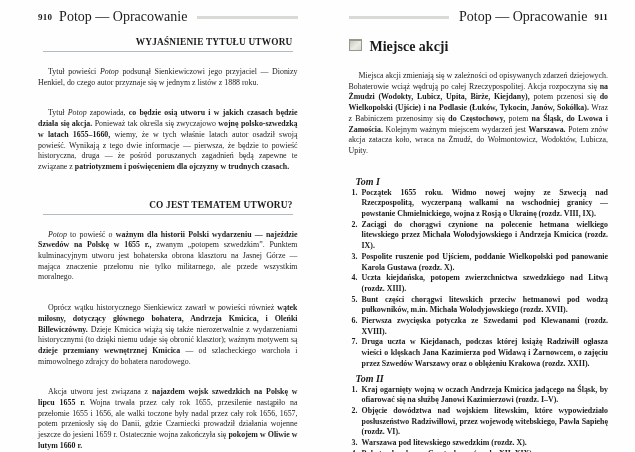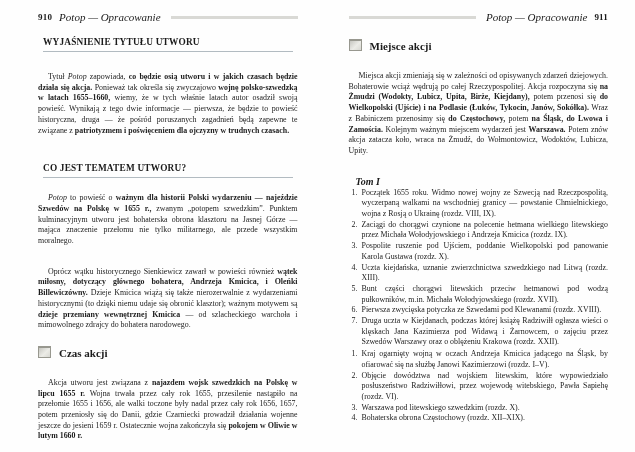--- a/index.html
+++ b/index.html
@@ -4,78 +4,75 @@
 <style>
   html,body{margin:0;padding:0;background:#ffffff;}
   .book{display:flex;width:635px;height:452px;background:#fefefe;
         font-family:"Liberation Serif","DejaVu Serif",serif;color:#1b1b1b;overflow:hidden;}
   .page{box-sizing:border-box;width:317.5px;height:452px;overflow:hidden;}
   .page.left{padding:12px 20px 0 38px;}
   .page.right{padding:12px 27px 0 31px;}
 
   .pagehead{display:flex;align-items:center;height:10px;}
   .pn{font-weight:bold;font-size:9px;letter-spacing:0.2px;}
-  .rt{font-style:italic;font-size:11px;white-space:nowrap;}
+  .rt{font-size:14px;white-space:nowrap;}
   .headrule{flex:1;height:3px;background:#d9d9d5;}
   .left .pn{margin-right:7px;}
   .left .headrule{margin-left:10px;}
   .right .headrule{margin-right:10px;}
   .right .pn{margin-left:7px;}
 
   .sechead{margin:0 5px;padding-bottom:4px;border-bottom:1px solid #b2bbc1;
-           text-align:left;font-weight:bold;font-size:9.3px;letter-spacing:0.2px;}
+           text-align:right;font-weight:bold;font-size:9.3px;letter-spacing:0.2px;}
   .mt-h1{margin-top:15px;}
   .mt-h2{margin-top:27px;font-family:Liberation Serif, serif;}
   .mt-h3{margin-top:24px;}
   .mt-h4{margin-top:26px;}
 
   .body{font-size:7.9px;line-height:10.7px;text-align:justify;margin:0;}
   .ind{text-indent:10px;margin-top:20px;}
   .mt-p{margin-top:15px;}
   .b{font-weight:bold;}
   .i{font-style:italic;}
 
   .subhead{display:flex;align-items:flex-end;margin:15px 0 5px 0;}
   .subicon{width:13px;height:12px;margin-right:8px;box-sizing:border-box;
            background:linear-gradient(135deg,#c6c6c0 0%,#ececе7 55%,#d7d7d1 100%);
            background:linear-gradient(135deg,#c6c6c0 0%,#ecece7 55%,#d7d7d1 100%);
            border:1px solid #98988f;border-top-width:2px;}
-  .subhead .t{font-weight:bold;font-size:11px;line-height:9px;}
+  .subhead .t{font-weight:bold;font-size:14px;line-height:9px;}
 
   .tomlabel{font-weight:bold;font-style:italic;font-size:10px;margin:3px 0 1px 7px;}
   .mt-tom{margin-top:19px;}
-  ol.plan{margin:1px 0 0 0;padding-left:11px;font-size:7.9px;line-height:10.7px;text-align:justify;}
+  ol.plan{margin:1px 0 0 0;padding-left:11px;font-size:7.9px;line-height:10.7px;text-align:justify;font-weight:bold;}
   ol.plan li{padding-left:2px;margin:0;}
 </style>
 </head>
 <body>
 
 <div class="book">
 
   <div class="page left">
     <div class="pagehead">
       <span class="pn">910</span>
       <span class="rt">Potop — Opracowanie</span>
       <span class="headrule"></span>
     </div>
 
     <div class="sechead mt-h1">WYJAŚNIENIE TYTUŁU UTWORU</div>
 
+    <p class="body ind mt-p"><span>Tytuł powieści </span><span class="i">Potop</span><span> podsunął Sienkiewiczowi jego przyjaciel — Dionizy Henkiel, do czego autor przyznaje się w jednym z listów z 1888 roku.</span></p>
     <p class="body ind"><span>Tytuł </span><span class="i">Potop</span><span> zapowiada, </span><span class="b">co będzie osią utworu i w jakich czasach będzie działa się akcja.</span><span> Ponieważ tak określa się zwyczajowo </span><span class="b">wojnę polsko-szwedzką w latach 1655–1660,</span><span> wiemy, że w tych właśnie latach autor osadził swoją powieść. Wynikają z tego dwie informacje — pierwsza, że będzie to powieść historyczna, druga — że pośród poruszanych zagadnień będą zapewne te związane z </span><span class="b">patriotyzmem i poświęceniem dla ojczyzny w trudnych czasach.</span></p>
 
     <div class="sechead mt-h2">CO JEST TEMATEM UTWORU?</div>
 
     <p class="body ind mt-p"><span class="i">Potop</span><span> to powieść o </span><span class="b">ważnym dla historii Polski wydarzeniu — najeździe Szwedów na Polskę w 1655 r.,</span><span> zwanym „potopem szwedzkim”. Punktem kulminacyjnym utworu jest bohaterska obrona klasztoru na Jasnej Górze — mająca znaczenie przełomu nie tylko militarnego, ale przede wszystkim moralnego.</span></p>
     <p class="body ind"><span>Oprócz wątku historycznego Sienkiewicz zawarł w powieści również </span><span class="b">wątek miłosny, dotyczący głównego bohatera, Andrzeja Kmicica, i Oleńki Billewiczówny.</span><span> Dzieje Kmicica wiążą się także nierozerwalnie z wydarzeniami historycznymi (to dzięki niemu udaje się obronić klasztor); ważnym motywem są </span><span class="b">dzieje przemiany wewnętrznej Kmicica</span><span> — od szlacheckiego warchoła i mimowolnego zdrajcy do bohatera narodowego.</span></p>
 
 
-    <div class="subhead">
-      <span class="subicon"></span>
-      <span class="t">Czas akcji</span>
-    </div>
 
     <p class="body ind"><span>Akcja utworu jest związana z </span><span class="b">najazdem wojsk szwedzkich na Polskę w lipcu 1655 r.</span><span> Wojna trwała przez cały rok 1655, przesilenie nastąpiło na przełomie 1655 i 1656, ale walki toczone były nadal przez cały rok 1656, 1657, potem przeniosły się do Danii, gdzie Czarniecki prowadził działania wojenne jeszcze do jesieni 1659 r. Ostatecznie wojna zakończyła się </span><span class="b">pokojem w Oliwie w lutym 1660 r.</span></p>
 
   </div>
 
   <div class="page right">
     <div class="pagehead">
       <span class="headrule"></span>
       <span class="rt">Potop — Opracowanie</span>
       <span class="pn">911</span>
@@ -87,26 +84,27 @@
     </div>
 
     <p class="body ind"><span>Miejsca akcji zmieniają się w zależności od opisywanych zdarzeń dziejowych. Bohaterowie wciąż wędrują po całej Rzeczypospolitej. Akcja rozpoczyna się </span><span class="b">na Żmudzi (Wodokty, Lubicz, Upita, Birże, Kiejdany),</span><span> potem przenosi się </span><span class="b">do Wielkopolski (Ujście) i na Podlasie (Łuków, Tykocin, Janów, Sokółka).</span><span> Wraz z Babiniczem przenosimy się </span><span class="b">do Częstochowy,</span><span> potem </span><span class="b">na Śląsk, do Lwowa i Zamościa.</span><span> Kolejnym ważnym miejscem wydarzeń jest </span><span class="b">Warszawa.</span><span> Potem znów akcja zatacza koło, wraca na Żmudź, do Wołmontowicz, Wodoktów, Lubicza, Upity.</span></p>
 
 
     <div class="tomlabel mt-tom">Tom I</div>
     <ol class="plan">
         <li>Początek 1655 roku. Widmo nowej wojny ze Szwecją nad Rzeczpospolitą, wyczerpaną walkami na wschodniej granicy — powstanie Chmielnickiego, wojna z Rosją o Ukrainę (rozdz. VIII, IX).</li>
         <li>Zaciągi do chorągwi czynione na polecenie hetmana wielkiego litewskiego przez Michała Wołodyjowskiego i Andrzeja Kmicica (rozdz. IX).</li>
         <li>Pospolite ruszenie pod Ujściem, poddanie Wielkopolski pod panowanie Karola Gustawa (rozdz. X).</li>
-        <li>Uczta kiejdańska, uznanie zwierzchnictwa szwedzkiego nad Litwą (rozdz. XIII).</li>
+        <li>Uczta kiejdańska, potopem zwierzchnictwa szwedzkiego nad Litwą (rozdz. XIII).</li>
         <li>Bunt części chorągwi litewskich przeciw hetmanowi pod wodzą pułkowników, m.in. Michała Wołodyjowskiego (rozdz. XVII).</li>
         <li>Pierwsza zwycięska potyczka ze Szwedami pod Klewanami (rozdz. XVIII).</li>
         <li>Druga uczta w Kiejdanach, podczas której książę Radziwiłł ogłasza wieści o klęskach Jana Kazimierza pod Widawą i Żarnowcem, o zajęciu przez Szwedów Warszawy oraz o oblężeniu Krakowa (rozdz. XXII).</li>
       </ol>
 
+    <div class="tomlabel">Tom II</div>
     <ol class="plan">
         <li>Kraj ogarnięty wojną w oczach Andrzeja Kmicica jadącego na Śląsk, by ofiarować się na służbę Janowi Kazimierzowi (rozdz. I–V).</li>
         <li>Objęcie dowództwa nad wojskiem litewskim, które wypowiedziało posłuszeństwo Radziwiłłowi, przez wojewodę witebskiego, Pawła Sapiehę (rozdz. VI).</li>
         <li>Warszawa pod litewskiego szwedzkim (rozdz. X).</li>
         <li>Bohaterska obrona Częstochowy (rozdz. XII–XIX).</li>
       </ol>
   </div>
 
 </div>
 

